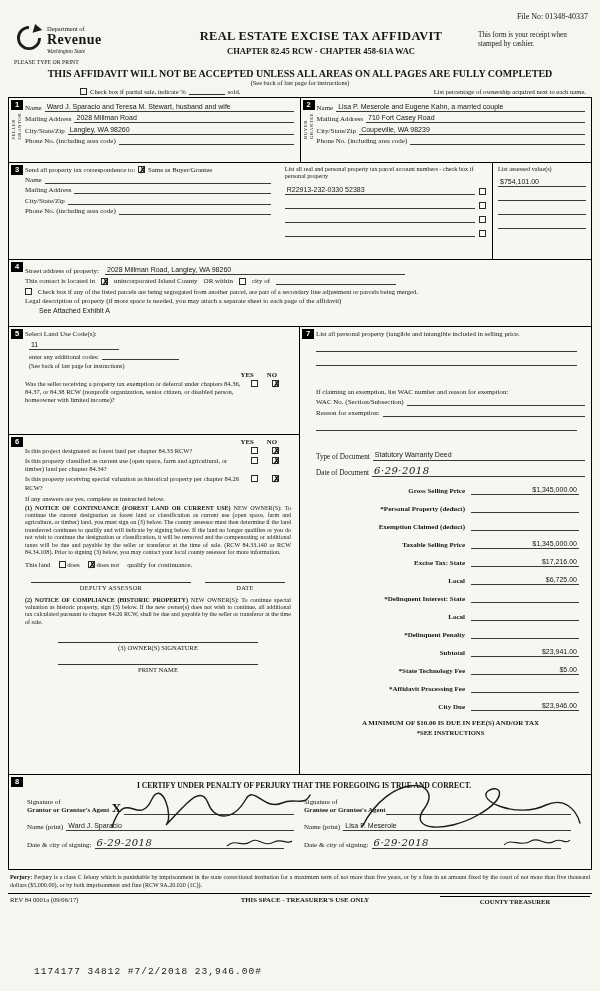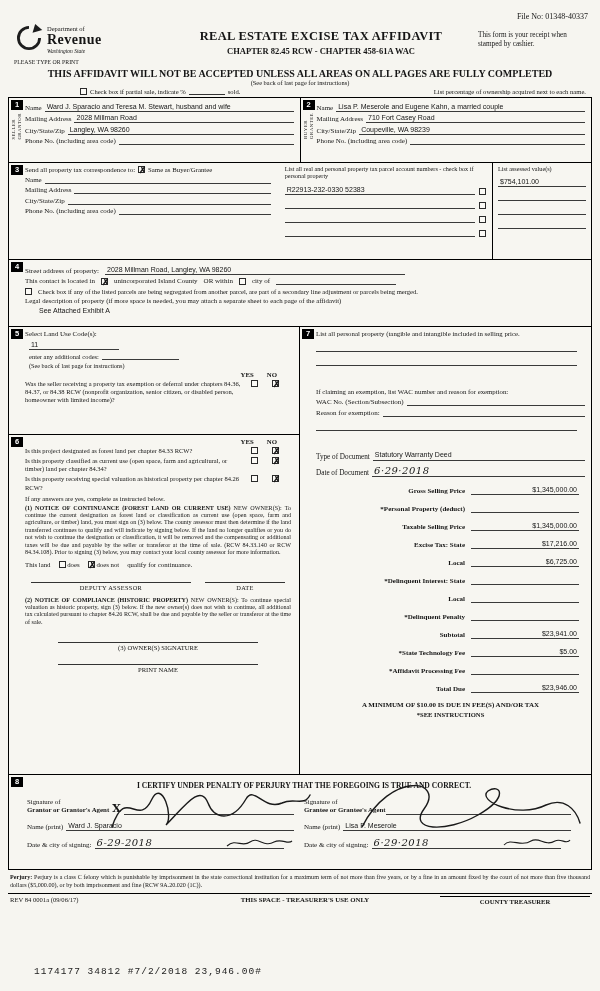--- a/index.html
+++ b/index.html
@@ -421,20 +421,24 @@
         <div class="fees">
           <div class="feerow">
               <span class="feelabel">Gross Selling Price</span>
               <span class="feeval">$1,345,000.00</span>
             </div>
           <div class="feerow">
               <span class="feelabel">*Personal Property (deduct)</span>
               <span class="feeval"></span>
             </div>
           <div class="feerow">
+              <span class="feelabel">Exemption Claimed (deduct)</span>
+              <span class="feeval"></span>
+            </div>
+          <div class="feerow">
               <span class="feelabel">Taxable Selling Price</span>
               <span class="feeval">$1,345,000.00</span>
             </div>
           <div class="feerow">
               <span class="feelabel">Excise Tax:  State</span>
               <span class="feeval">$17,216.00</span>
             </div>
           <div class="feerow">
               <span class="feelabel">Local</span>
               <span class="feeval">$6,725.00</span>
@@ -457,21 +461,21 @@
             </div>
           <div class="feerow">
               <span class="feelabel">*State Technology Fee</span>
               <span class="feeval">$5.00</span>
             </div>
           <div class="feerow">
               <span class="feelabel">*Affidavit Processing Fee</span>
               <span class="feeval"></span>
             </div>
           <div class="feerow">
-              <span class="feelabel">Total Due</span>
+              <span class="feelabel">City Due</span>
               <span class="feeval">$23,946.00</span>
             </div>
         </div>
         <div class="minimum">A MINIMUM OF $10.00 IS DUE IN FEE(S) AND/OR TAX</div>
         <div class="seeinstr">*SEE INSTRUCTIONS</div>
       </div>
     </div>
 
     <div class="row sec8">
       <div class="num">8</div>

